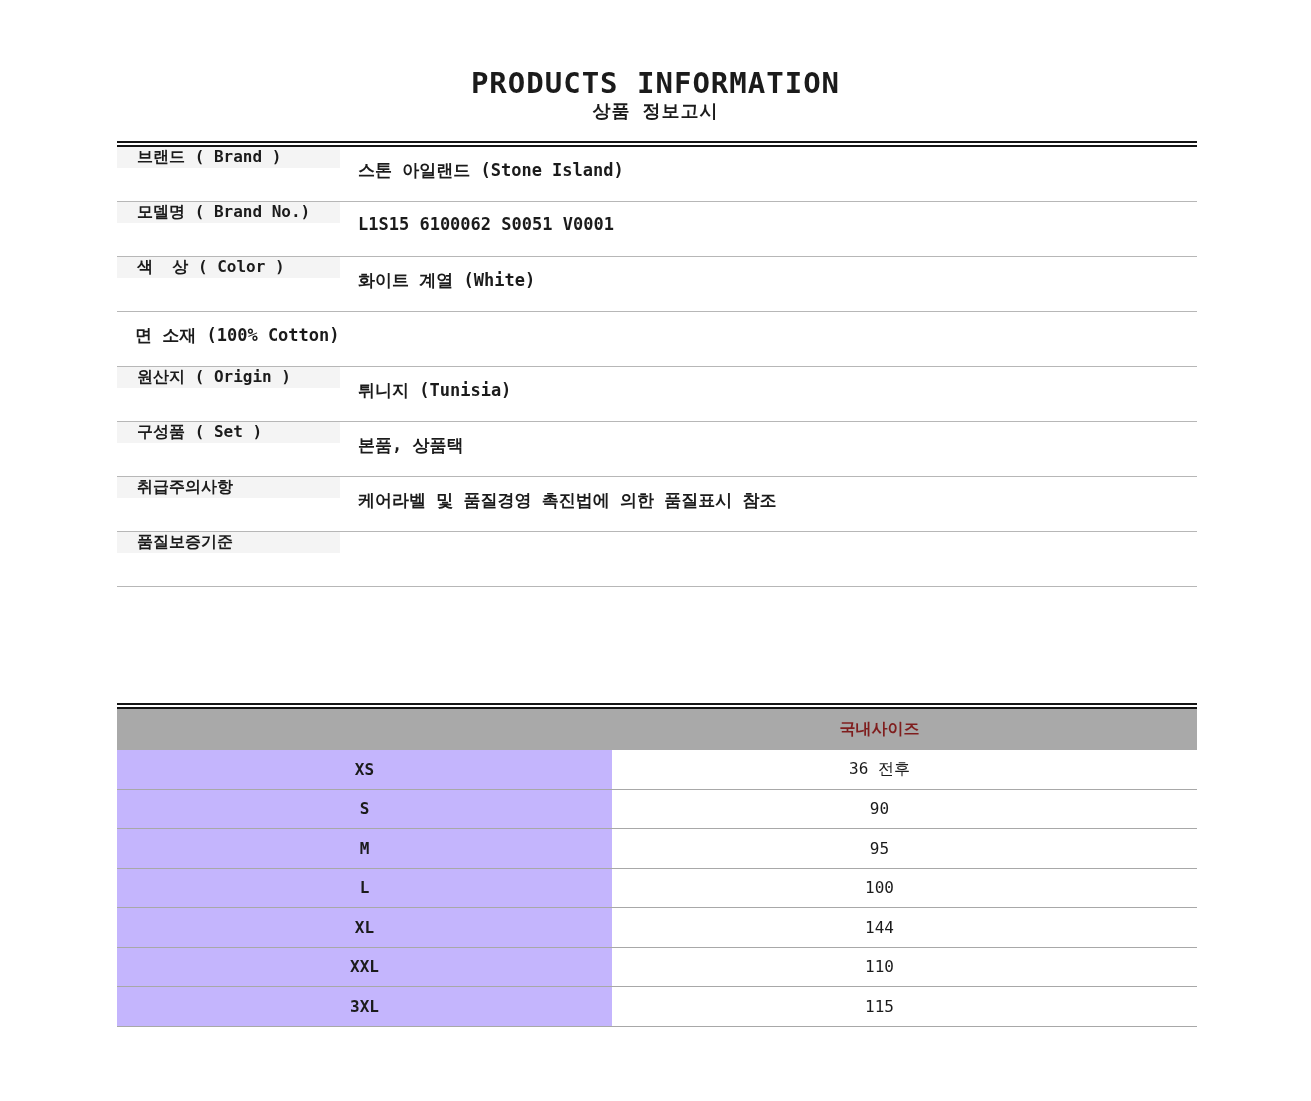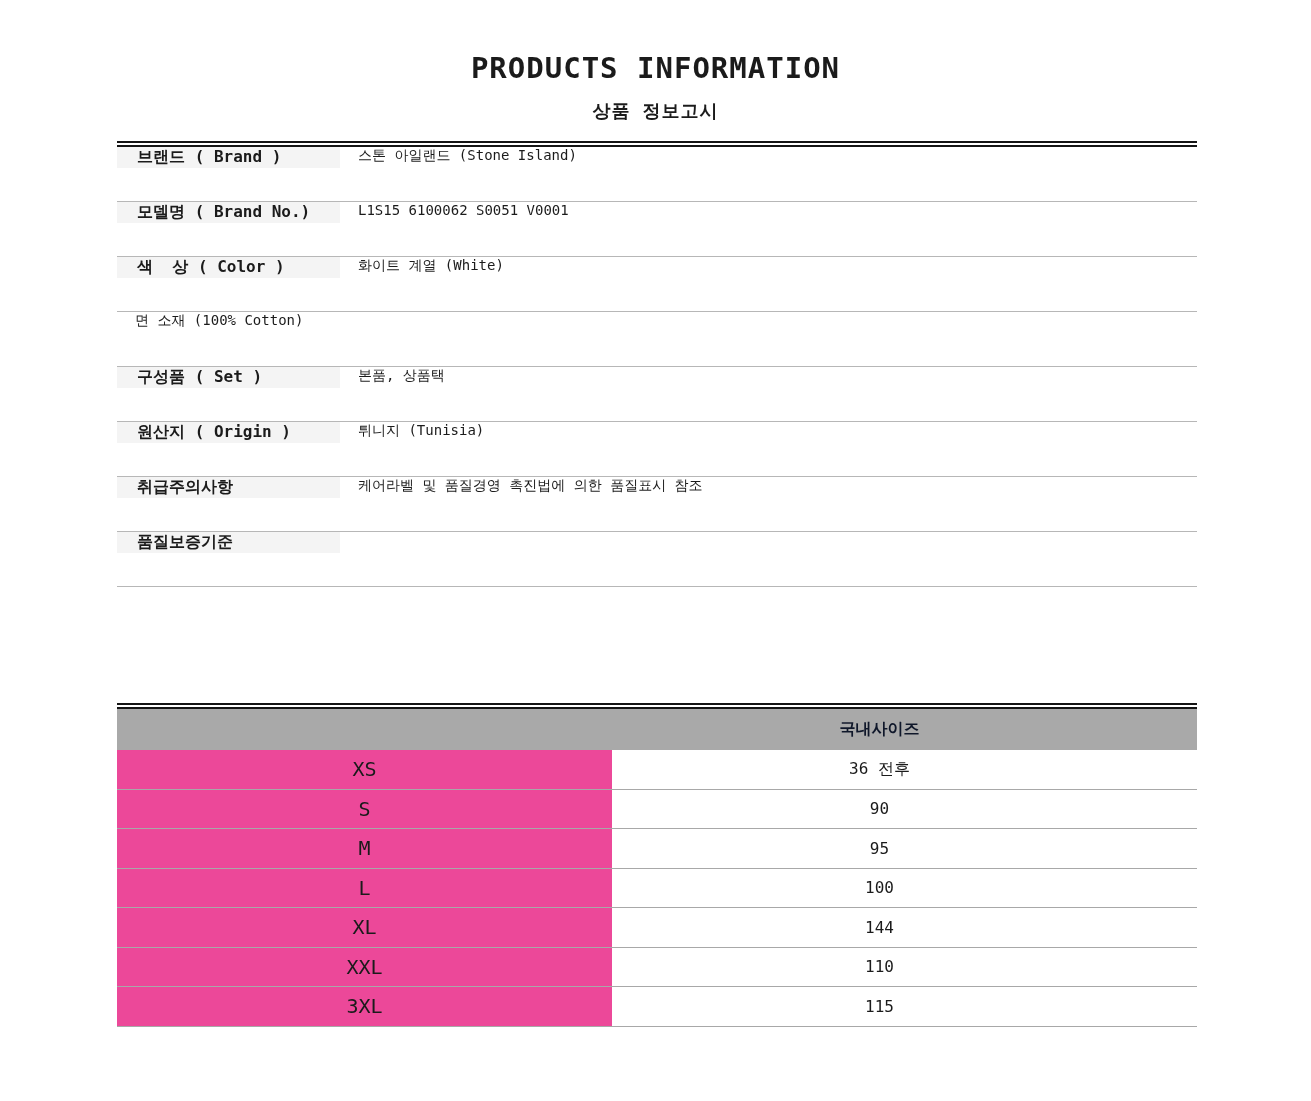--- a/index.html
+++ b/index.html
@@ -12,21 +12,21 @@
     width: 1311px;
     height: 1101px;
     font-family: "DejaVu Sans Mono", "Liberation Mono", monospace;
     color: #1b1b1b;
     overflow: hidden;
   }
 
   
   .page-title {
     position: absolute;
-    top: 51px;
+    top: 66px;
     left: 0;
     width: 100%;
     text-align: center;
     font-size: 29px;
     font-weight: 700;
     letter-spacing: 1px;
   }
   .page-subtitle {
     position: absolute;
     top: 99px;
@@ -62,23 +62,24 @@
     padding-left: 20px;
     font-size: 16px;
     font-weight: 700;
     white-space: pre;
   }
   .info-value {
     flex: 1;
     display: flex;
     align-items: center;
     padding-left: 18px;
-    font-size: 14px;
-    font-weight: 400;
+    font-size: 17px;
+    font-weight: 700;
     white-space: pre;
+    margin-top: 12px;
   }
 
   
   .size-table {
     position: absolute;
     left: 117px;
     top: 703px;
     width: 1080px;
     border-top: 6px double #141414;
   }
@@ -92,36 +93,36 @@
     width: 495px;
   }
   .size-header-right {
     flex: 1;
     display: flex;
     align-items: center;
     justify-content: center;
     padding-right: 50px;
     font-size: 16px;
     font-weight: 700;
-    color: #0f172a;
+    color: #7f1d1d;
   }
   .size-row {
     display: flex;
     height: 39.5px;
     box-sizing: border-box;
     border-bottom: 1px solid #a8a8a8;
   }
   .size-cell-left {
     width: 495px;
-    background: #ec4899;
+    background: #c4b5fd;
     display: flex;
     align-items: center;
     justify-content: center;
-    font-size: 20px;
-    font-weight: 400;
+    font-size: 16px;
+    font-weight: 700;
   }
   .size-cell-right {
     flex: 1;
     display: flex;
     align-items: center;
     justify-content: center;
     padding-right: 50px;
     font-size: 16px;
     font-weight: 500;
     white-space: pre;
@@ -143,26 +144,26 @@
     <div class="info-value">L1S15 6100062 S0051 V0001</div>
   </div>
   <div class="info-row">
     <div class="info-label">색  상 ( Color )</div>
     <div class="info-value">화이트 계열 (White)</div>
   </div>
   <div class="info-row">
     <div class="info-value">면 소재 (100% Cotton)</div>
   </div>
   <div class="info-row">
+    <div class="info-label">원산지 ( Origin )</div>
+    <div class="info-value">튀니지 (Tunisia)</div>
+  </div>
+  <div class="info-row">
     <div class="info-label">구성품 ( Set )</div>
     <div class="info-value">본품, 상품택</div>
-  </div>
-  <div class="info-row">
-    <div class="info-label">원산지 ( Origin )</div>
-    <div class="info-value">튀니지 (Tunisia)</div>
   </div>
   <div class="info-row">
     <div class="info-label">취급주의사항</div>
     <div class="info-value">케어라벨 및 품질경영 촉진법에 의한 품질표시 참조</div>
   </div>
   <div class="info-row">
     <div class="info-label">품질보증기준</div>
   </div>
 </div>
 

